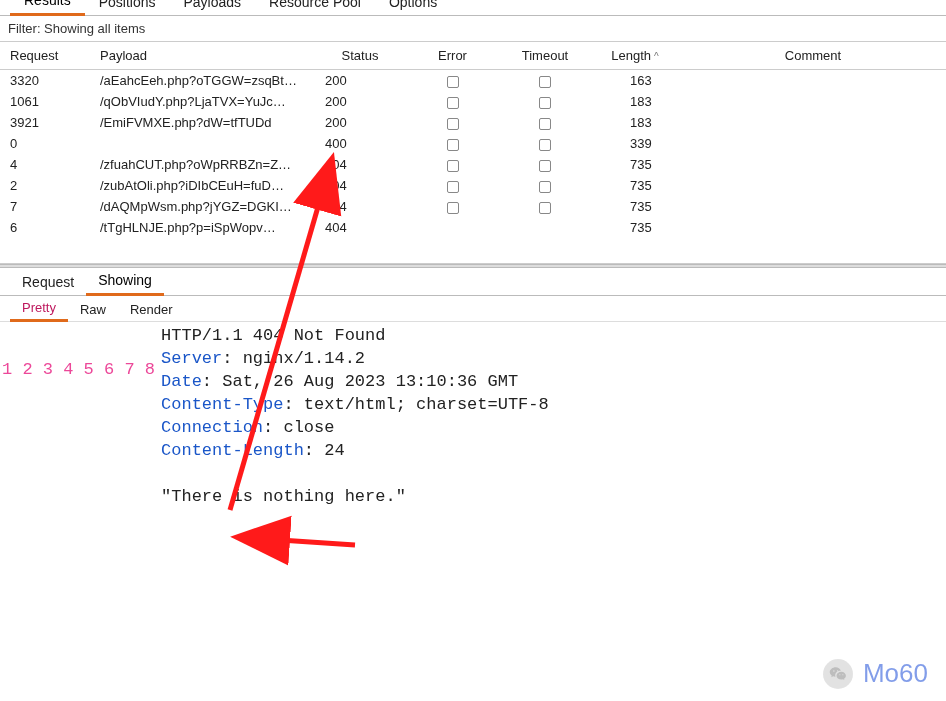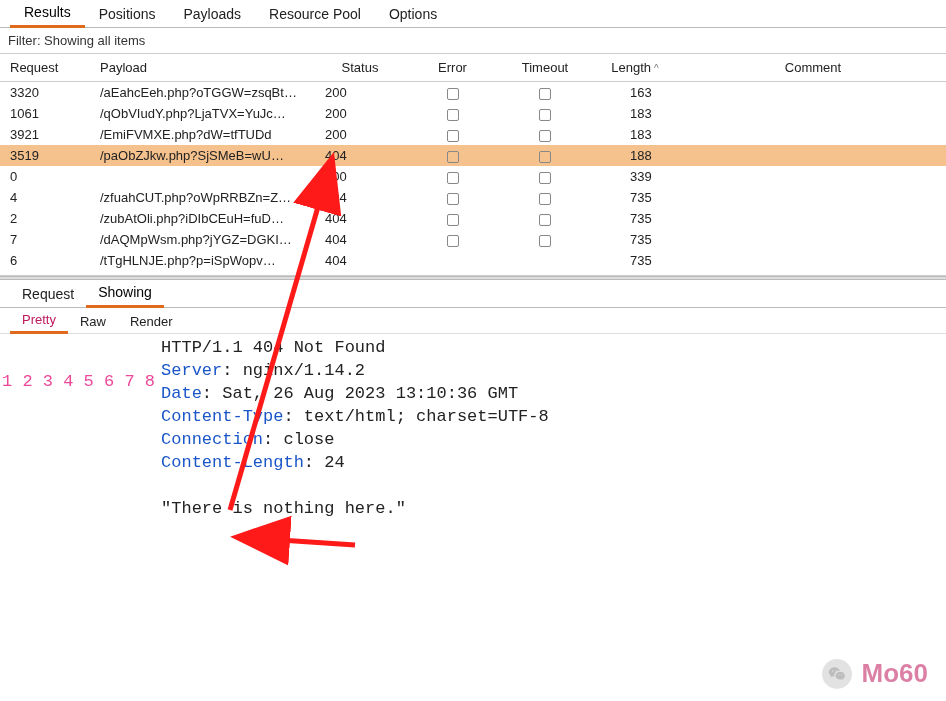--- a/index.html
+++ b/index.html
@@ -1,20 +1,20 @@
 <!DOCTYPE html>
 <html><head>
 <meta charset="utf-8">
 <style>
   * { box-sizing: border-box; }
   html, body { margin:0; padding:0; height:100%; width:946px; font-family: "Segoe UI", Arial, sans-serif; font-size:13px; color:#222; background:#fff; overflow:hidden;}
   body { position:relative; }
 
   
-  .top-tabs { display:flex; align-items:flex-end; padding:0 10px; height:28px; border-bottom:1px solid #bbb;}
+  .top-tabs { display:flex; align-items:flex-end; padding:0 10px; height:16px; border-bottom:1px solid #bbb;}
   .top-tabs .tab { padding:6px 14px 5px 14px; font-size:14px; cursor:default;}
   .top-tabs .tab.active { border-bottom:3px solid #e06a1b; color:#000; margin-bottom:-1px;}
 
   .filter-bar { padding:5px 8px 5px 8px; border-bottom:1px solid #ccc; font-size:13px; color:#333;}
 
   
   .table-wrap { border-bottom:1px solid #ccc; height:222px; overflow:hidden; position:relative;}
   table.results { width:100%; border-collapse:collapse; table-layout:fixed;}
   table.results th { font-weight:400; font-size:13px; padding:6px 6px; border-bottom:1px solid #ccc; border-right:0px solid #e8e8e8; background:#fff; text-align:center; overflow:hidden; white-space:nowrap; position:relative;}
   table.results th.left { text-align:left; padding-left:10px;}
@@ -44,21 +44,21 @@
   .gutter { color:#ec4899; padding:0 6px 0 2px; user-select:none;margin-top:34px;}
   .lines { white-space:pre; }
   .hn { color:#1a56c8;text-align:center; } 
   .tx { color:#222; }    
   .sl { color:#222; }
 
   
   .arrows { position:absolute; left:0; top:0; pointer-events:none;}
 
   
-  .wm { position:absolute; right:18px; bottom:12px; display:flex; align-items:center; gap:10px; opacity:.55; color:#be185d; font-size:26px; font-weight:700;}
+  .wm { position:absolute; right:18px; bottom:12px; display:flex; align-items:center; gap:10px; opacity:.55; color:#1d4ed8; font-size:26px; font-weight:400;}
   .wm .circ { width:30px; height:30px; border-radius:50%; background:#ccc; display:flex; align-items:center; justify-content:center;}
   .wm .circ svg { width:18px; height:18px; fill:#888;}
   
   col.c-req{width:90px;} col.c-pay{width:225px;} col.c-stat{width:90px;}
   col.c-err{width:95px;} col.c-to{width:90px;} col.c-len{width:90px;}
   col.c-cmt{width:auto;}
 </style>
 </head>
 <body>
 
@@ -117,29 +117,20 @@
         </tr>
         <tr class="row">
           <td class="left">3921</td>
           <td class="left">/EmiFVMXE.php?dW=tfTUDd</td>
           <td class="left">200</td>
           <td class="center"><span class="chk"></span></td>
           <td class="center"><span class="chk"></span></td>
           <td class="num">183</td>
           <td></td>
         </tr>
-        <tr class="row sel">
-          <td class="left">3519</td>
-          <td class="left">/paObZJkw.php?SjSMeB=wU…</td>
-          <td class="left">404</td>
-          <td class="center"><span class="chk"></span></td>
-          <td class="center"><span class="chk"></span></td>
-          <td class="num">188</td>
-          <td></td>
-        </tr>
         <tr class="row">
           <td class="left">0</td>
           <td class="left"></td>
           <td class="left">400</td>
           <td class="center"><span class="chk"></span></td>
           <td class="center"><span class="chk"></span></td>
           <td class="num">339</td>
           <td></td>
         </tr>
         <tr class="row">

